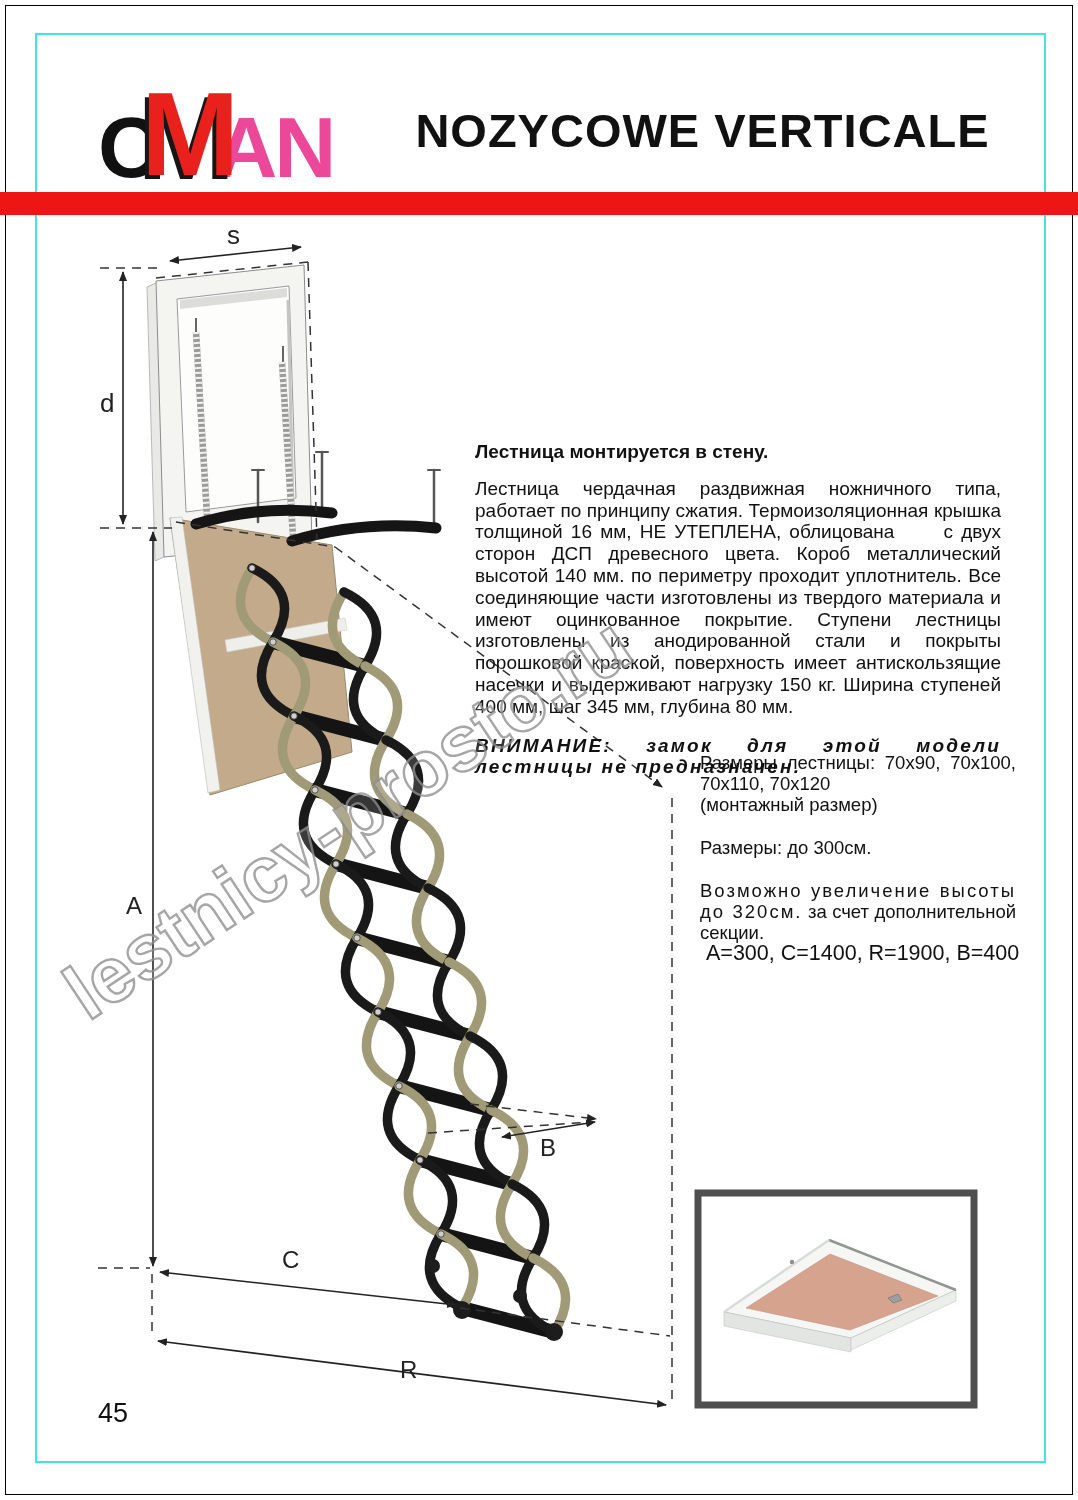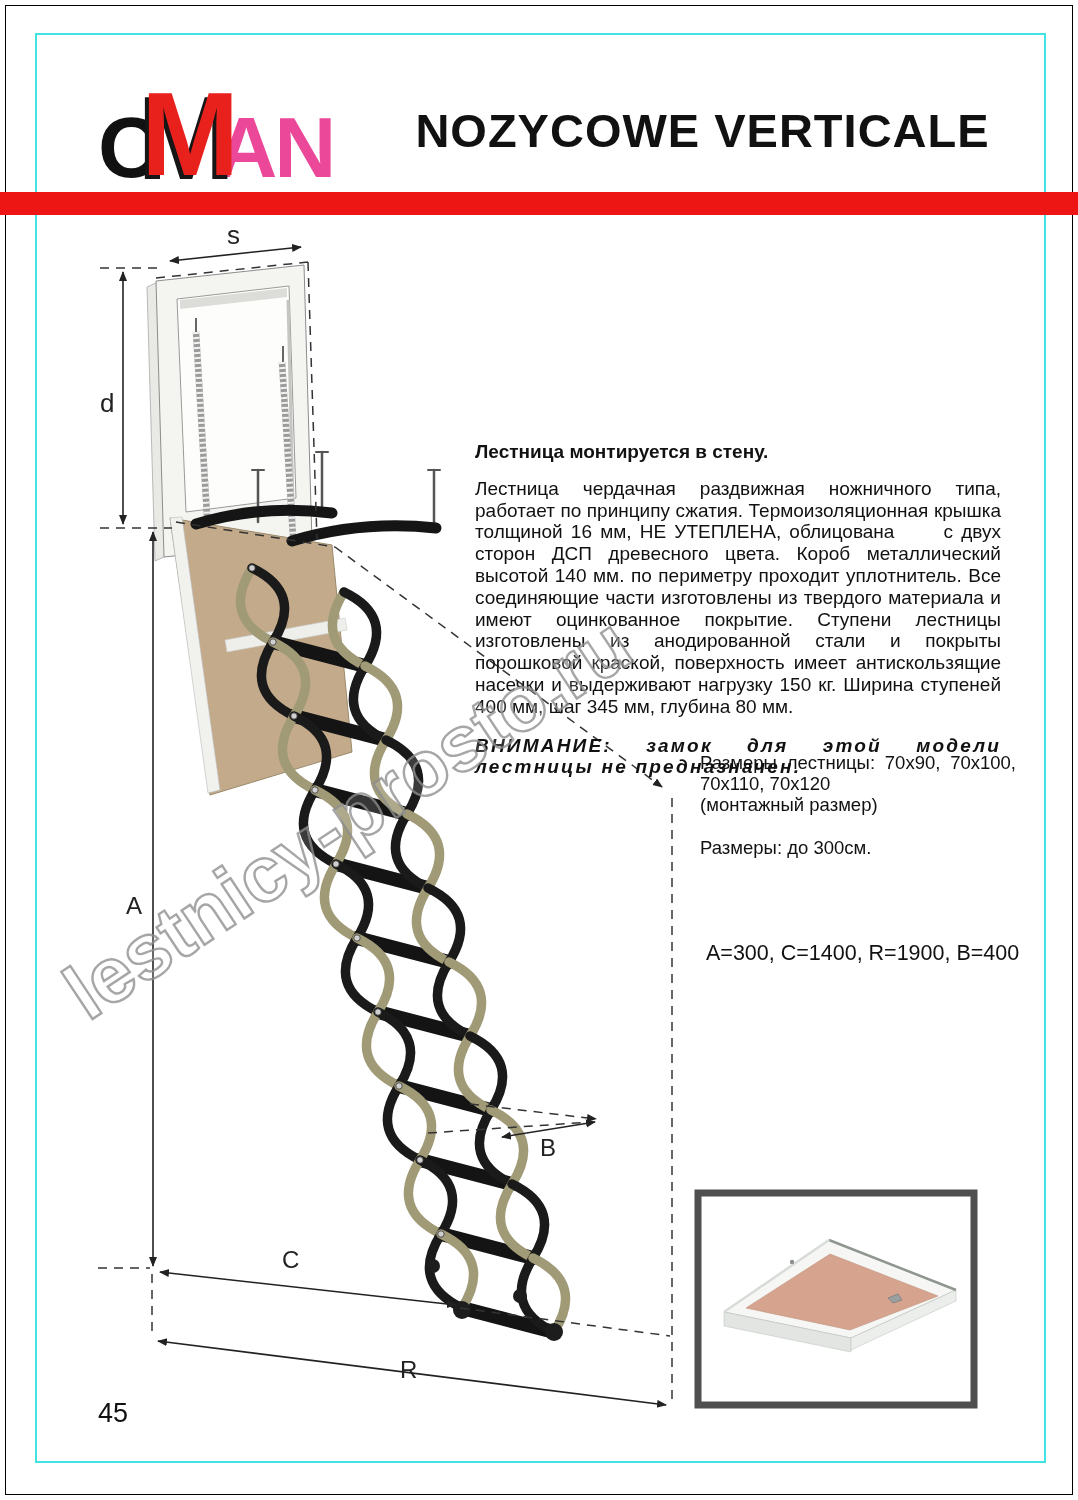--- a/index.html
+++ b/index.html
@@ -206,20 +206,21 @@
   <div class="txt desc">
     <p class="head">Лестница монтируется в стену.</p>
     <p><span>Лестница чердачная раздвижная ножничного типа, работает по принципу сжатия. Термоизоляционная крышка толщиной 16 мм, </span><b>НЕ УТЕПЛЕНА</b><span>, облицована &nbsp;&nbsp;&nbsp;&nbsp; с двух сторон ДСП древесного цвета. Короб металлический высотой 140 мм. по периметру проходит уплотнитель. Все соединяющие части изготовлены из твердого материала и имеют оцинкованное покрытие. Ступени лестницы изготовлены из анодированной стали и покрыты порошковой краской, поверхность имеет антискользящие насечки и выдерживают нагрузку 150 кг. Ширина ступеней 400 мм, шаг 345 мм, глубина 80 мм.</span></p>
     <p class="warning">ВНИМАНИЕ: замок для этой модели лестницы не предназначен.</p>
   </div>
 
   <div class="txt specs">
     <p><b>Размеры лестницы:</b><span> 70x90, 70x100, 70x110, 70x120</span></p>
     <p>(монтажный размер)</p>
     <p class="gap"><b>Размеры:</b><span> до 300см.</span></p>
+    <p class="gap"><b class="ls">Возможно увеличение высоты до 320см.</b><span> за счет дополнительной секции.</span></p>
   </div>
 
   <div class="formula">A=300, C=1400, R=1900, B=400</div>
   <div class="pagenum">45</div>
 
   <svg class="watermark-svg" width="1078" height="1500" viewBox="0 0 1078 1500">
     <text class="wm" transform="translate(88,1022) rotate(-33.5)">lestnicy-prosto.ru</text>
   </svg>
 </div>
 

